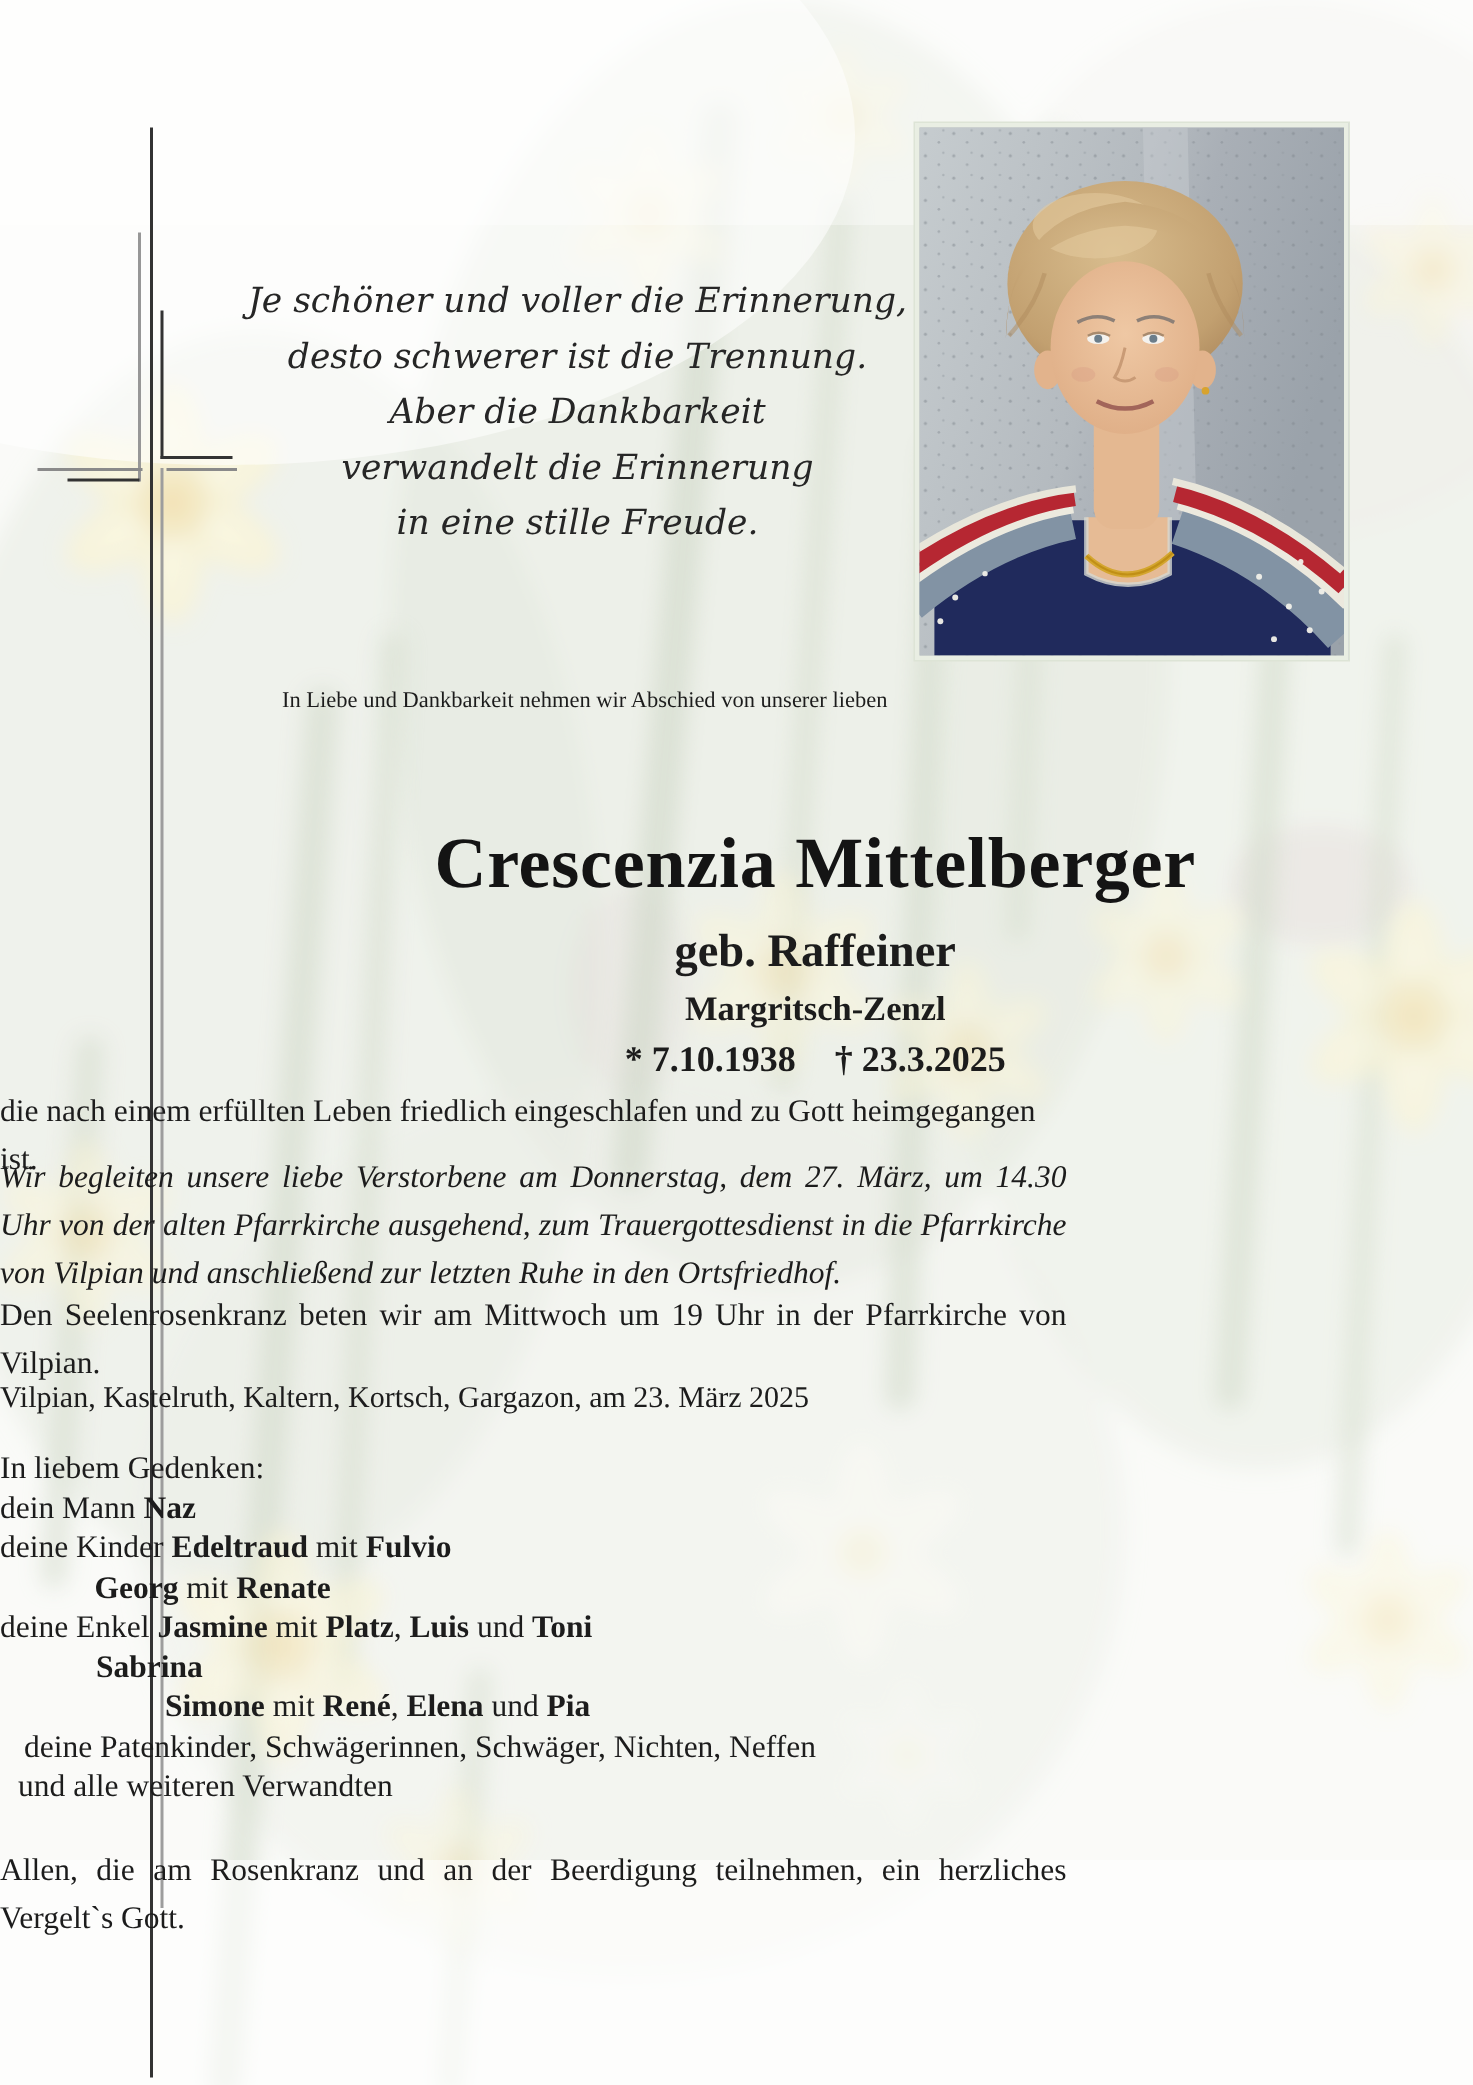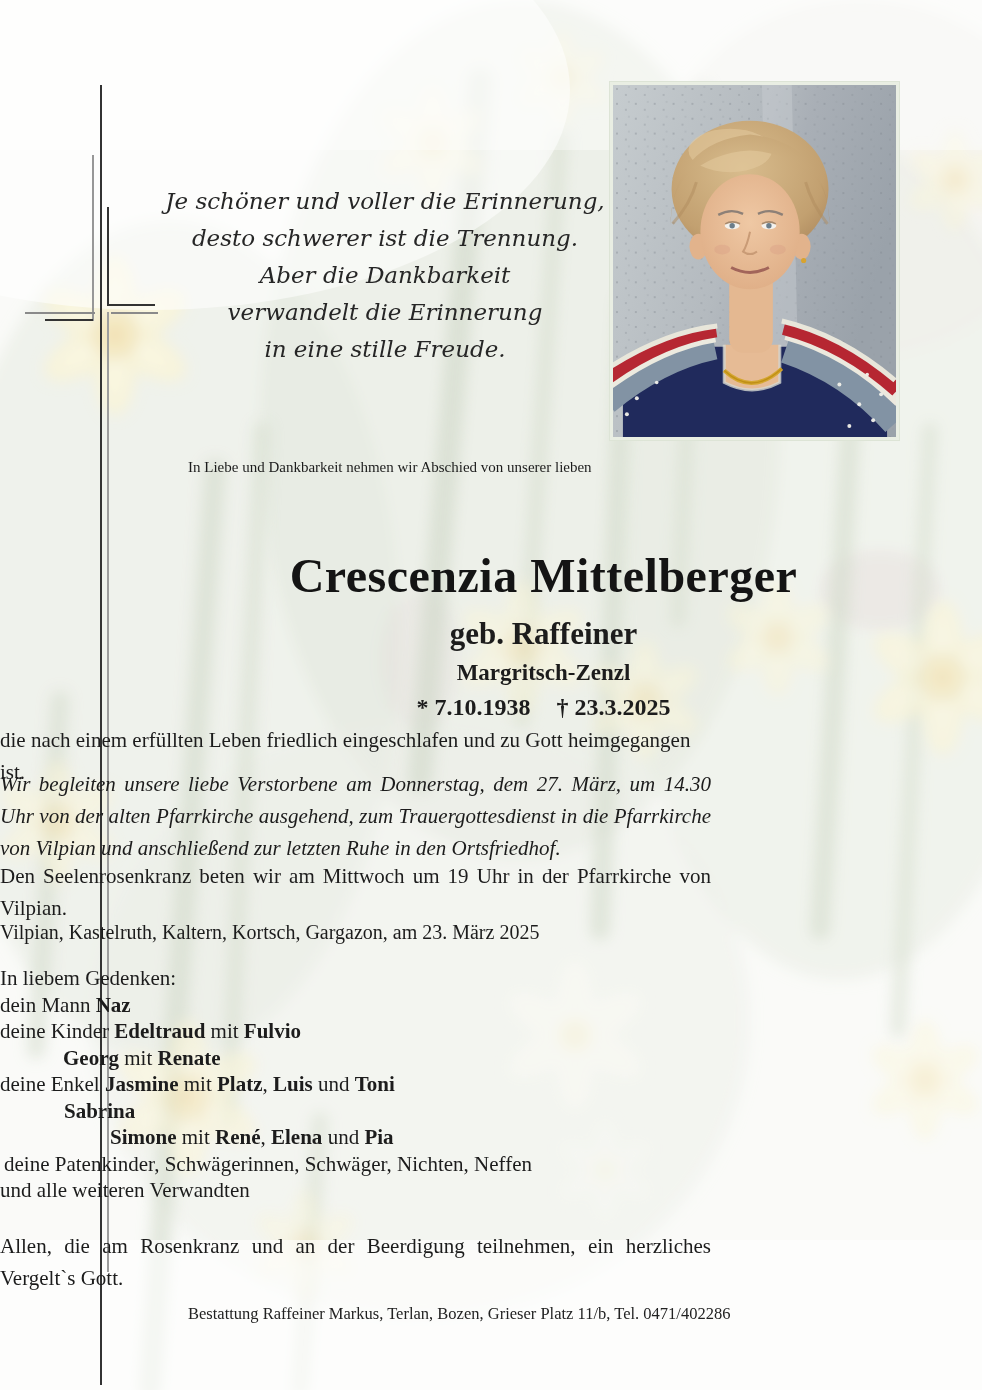--- a/index.html
+++ b/index.html
@@ -272,22 +272,21 @@
 
   <div class="col mourners">
     <div class="m-line">In liebem Gedenken:</div>
     <div>
         <div class="m-line" style="padding-left: 0px;"><span>dein Mann </span><span class="b">Naz</span></div>
         <div class="m-line" style="padding-left: 0px;"><span>deine Kinder </span><span class="b">Edeltraud</span><span> mit </span><span class="b">Fulvio</span></div>
         <div class="m-line" style="padding-left: 63px;"><span class="b">Georg</span><span> mit </span><span class="b">Renate</span></div>
         <div class="m-line" style="padding-left: 0px;"><span>deine Enkel </span><span class="b">Jasmine</span><span> mit </span><span class="b">Platz</span><span>, </span><span class="b">Luis</span><span> und </span><span class="b">Toni</span></div>
         <div class="m-line" style="padding-left: 64px;"><span class="b">Sabrina</span></div>
         <div class="m-line" style="padding-left: 110px;"><span class="b">Simone</span><span> mit </span><span class="b">René</span><span>, </span><span class="b">Elena</span><span> und </span><span class="b">Pia</span></div>
-        <div class="m-line" style="padding-left: 4px;"><span>deine Patenkinder, Schwägerinnen, Schwäger, Nichten, Neffen</span></div>
-        <div class="m-line" style="padding-left: 0px;"><span>und alle weiteren Verwandten</span></div>
+        <div class="m-line" style="padding-left: 16px;"><span>deine Patenkinder, Schwägerinnen, Schwäger, Nichten, Neffen</span></div>
+        <div class="m-line" style="padding-left: 12px;"><span>und alle weiteren Verwandten</span></div>
       </div>
   </div>
 
   <div class="col para closing">Allen, die am Rosenkranz und an der Beerdigung teilnehmen, ein herzliches Vergelt`s Gott.</div>
 
-  <div class="footer">Bestattung Raffeiner Markus, Terlan, Bozen, Grieser Platz 11/b, Tel. 0471/402286</div>
 
 </div>
 
 </body></html>

